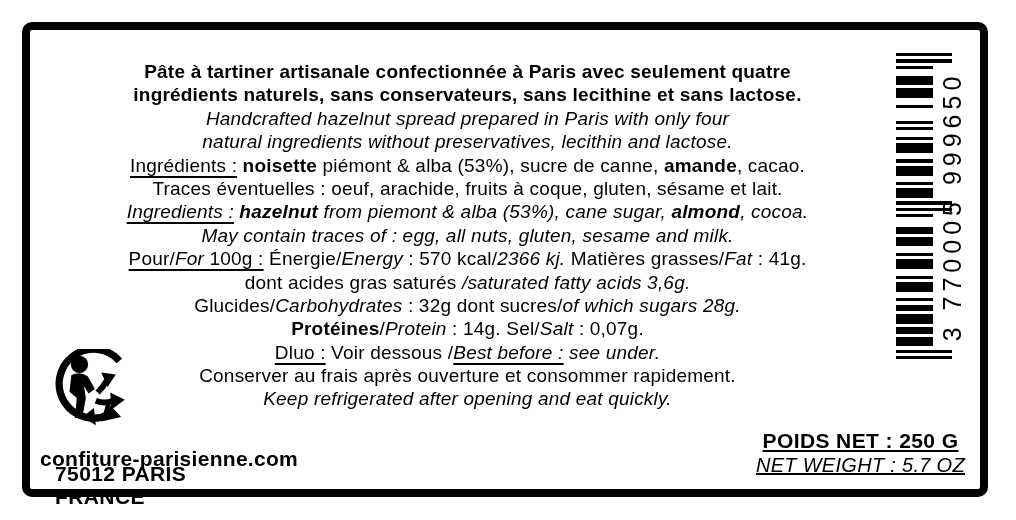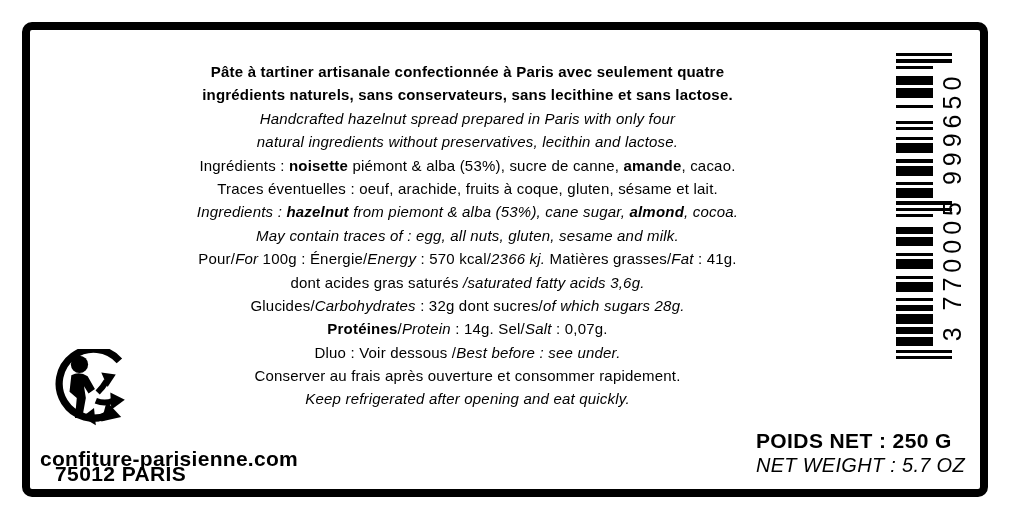--- a/index.html
+++ b/index.html
@@ -8,40 +8,40 @@
     font-family:"Liberation Sans",sans-serif;color:#000;
     -webkit-font-smoothing:antialiased;
   }
   .label-border{
     position:absolute;left:22px;top:22px;width:966px;height:475px;
     box-sizing:border-box;border:8px solid #000;border-radius:10px;
   }
   
   .body-text{
     position:absolute;left:45px;top:60px;width:845px;
-    text-align:center;font-size:15px;line-height:23.4px;
+    text-align:center;font-size:19px;line-height:23.4px;
     letter-spacing:0.2px;white-space:pre-wrap;
   }
   .line{height:23.4px;}
   .line .b{font-weight:700;}
   .line .i{font-style:italic;}
-  .line .u{text-decoration-thickness:1.5px;text-underline-offset:4px;text-align:right;}
+  .line .u{text-decoration:underline;text-decoration-thickness:1.5px;text-underline-offset:4px;text-align:right;}
   
   .triman{position:absolute;left:48px;top:349px;}
   
   .footer-address{
     position:absolute;left:55px;top:426px;
     font-weight:700;font-size:21px;line-height:23px;letter-spacing:0.4px;margin-top:36px;
   }
   .footer-website{
     position:absolute;left:40px;top:447px;width:910px;text-align:left;
     font-weight:700;font-size:21px;letter-spacing:0.3px;
   }
   .footer-weight{
-    position:absolute;right:51px;top:429px;text-align:left;line-height:24px;
+    position:absolute;right:51px;top:429px;text-align:center;line-height:24px;text-decoration:underline;
   }
   .fw-fr{font-weight:700;font-size:21px;letter-spacing:0.4px;}
   .fw-en{font-style:italic;font-size:20px;letter-spacing:0.3px;}
   
   .barcode{position:absolute;left:896px;top:53px;width:74px;height:307px;}
   .barcode-bars{
     position:absolute;left:0;top:0;width:56px;height:307px;
     display:flex;flex-direction:column;align-items:flex-start;
   }
   .barcode-bars > div{flex:none;}
@@ -69,20 +69,21 @@
     <polygon points="58,26 74,28 65,42"></polygon>
     <path d="M 52 57 Q 62 61 71 57" fill="none" stroke="#000" stroke-width="6.5"></path>
     <polygon points="68,48 84,56 69,67"></polygon>
     <path d="M 64 72 Q 56 78 47 76" fill="none" stroke="#000" stroke-width="6.5"></path>
     <polygon points="52,84 37,75 50,65"></polygon>
   </g>
 </svg>
 
 <div class="footer-address">
   <div>75012 PARIS</div>
+  <div>FRANCE</div>
 </div>
 
 <div class="footer-website">confiture-parisienne.com</div>
 
 <div class="footer-weight">
   <div class="fw-fr">POIDS NET : 250 G</div>
   <div class="fw-en">NET WEIGHT : 5.7 OZ</div>
 </div>
 
 <div class="barcode">

